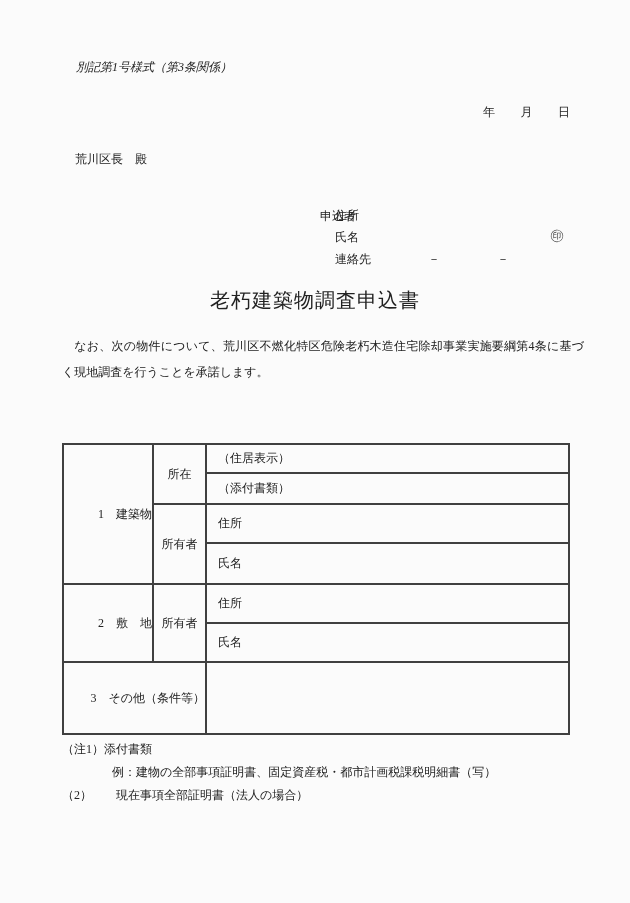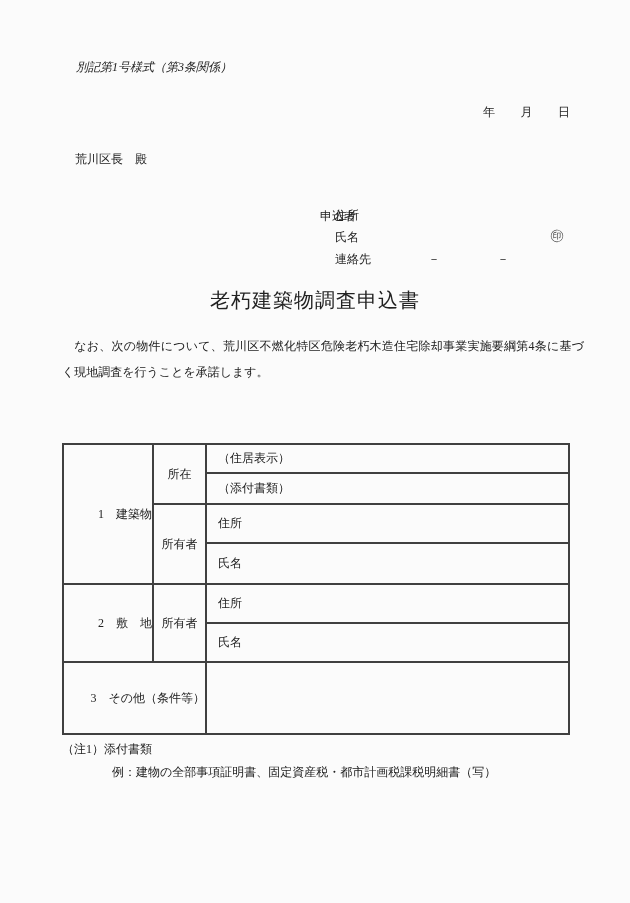--- a/index.html
+++ b/index.html
@@ -147,13 +147,14 @@
       <span>3　その他（条件等）</span>
     </td>
     <td class="field"></td>
   </tr>
 </tbody>
   </table>
 
 <div class="abs notes">
   <div>（注1）添付書類</div>
   <div class="indent">例：建物の全部事項証明書、固定資産税・都市計画税課税明細書（写）</div>
+  <div>（2）　　現在事項全部証明書（法人の場合）</div>
 </div>
 
 </body></html>

